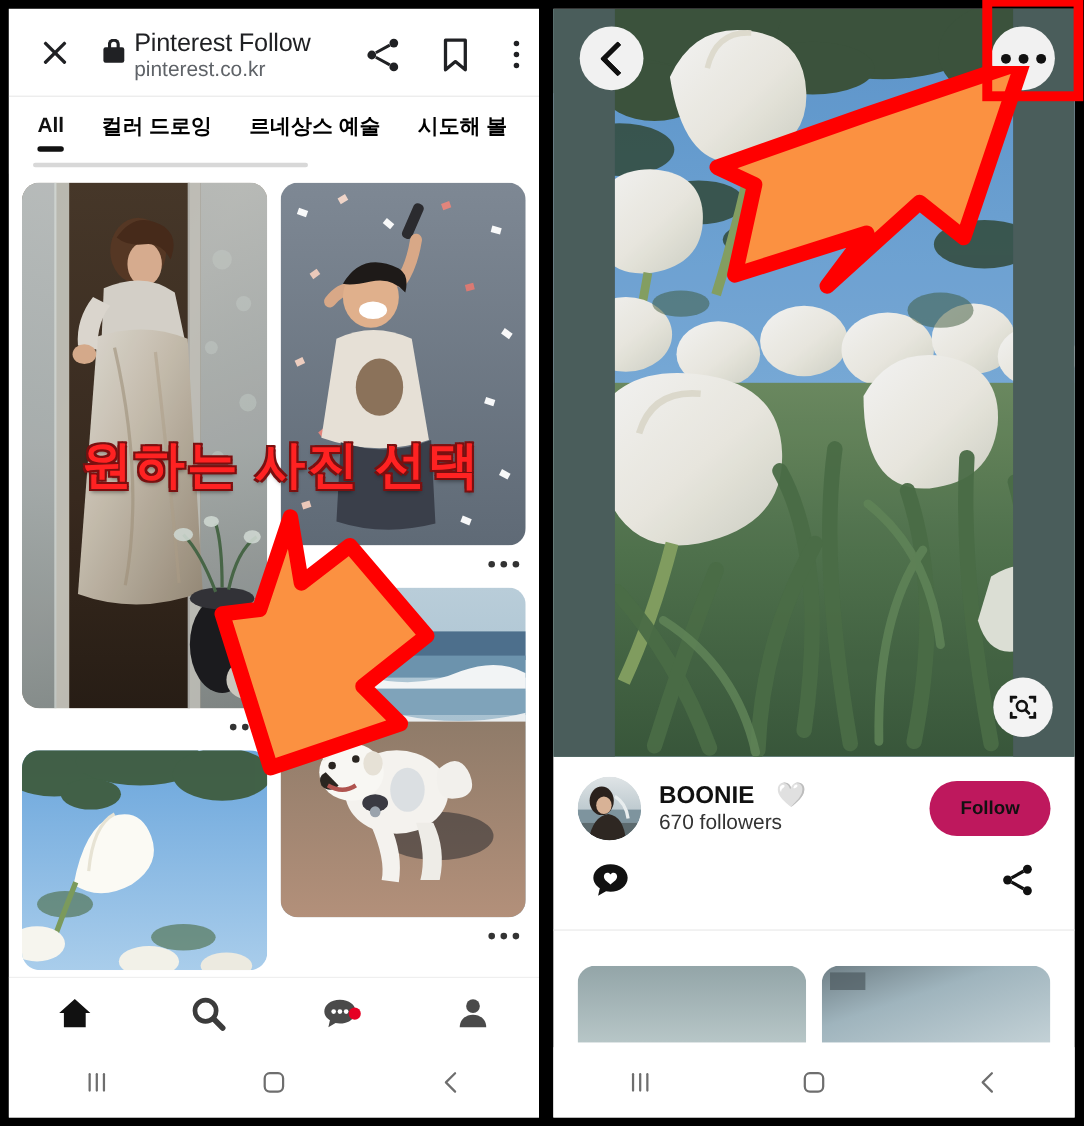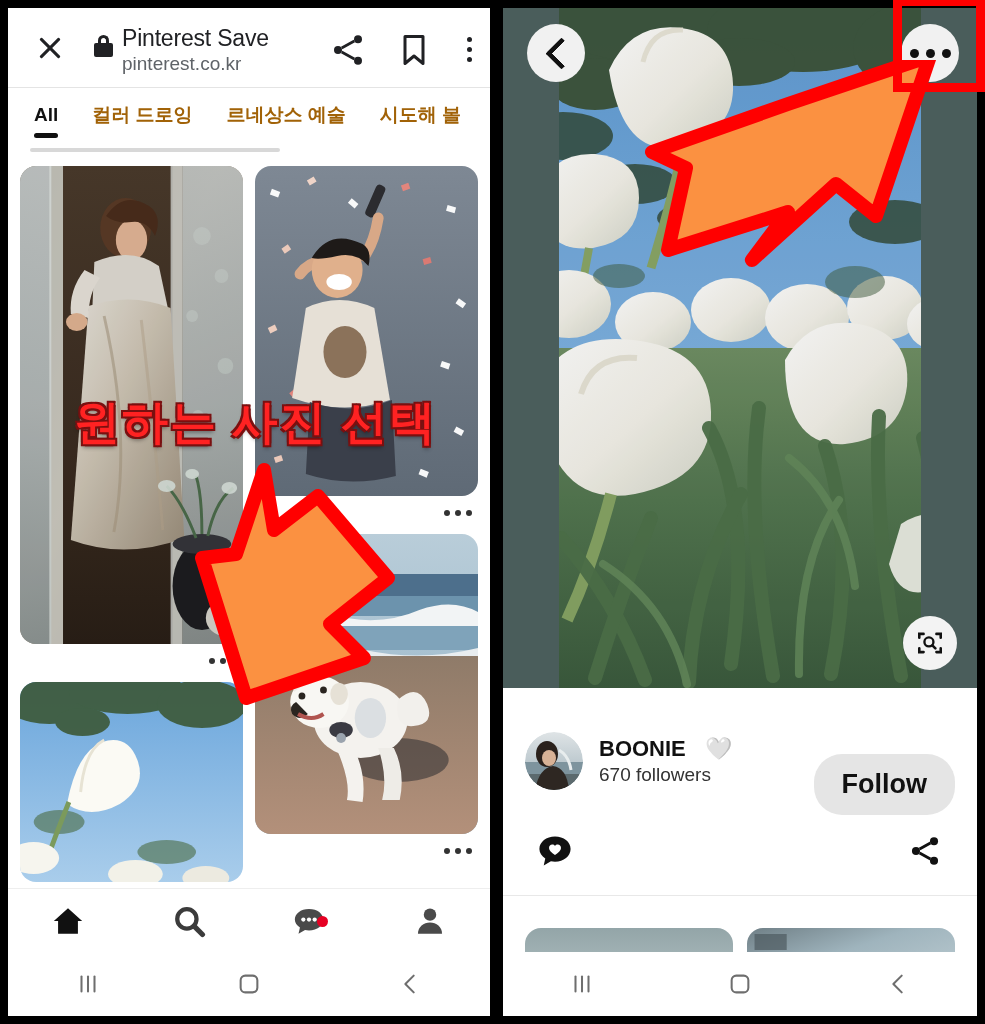--- a/index.html
+++ b/index.html
@@ -31,21 +31,21 @@
 
   .bb-share { position:absolute; left:320px; top:22px; width:40px; height:40px; cursor:pointer; }
   .bb-bookmark{ position:absolute; left:388px; top:22px; width:36px; height:40px; cursor:pointer; }
   .bb-kebab { position:absolute; left:446px; top:22px; width:30px; height:40px; cursor:pointer; }
   .bb-kebab i{ display:block; width:5px; height:5px; border-radius:50%; background:#202124; margin:0 auto 5px; }
   .bb-kebab i:first-child{ margin-top:7px; }
 
   
   .tabs { position:relative; height:70px; background:#fff; overflow:hidden; }
   .tabs-row { display:flex; align-items:center; height:54px; padding:0 26px; gap:34px; white-space:nowrap; }
-  .tab { font-size:19px; font-weight:bold; color:#a16207; position:relative; cursor:pointer; }
+  .tab { font-size:19px; font-weight:bold; color:#000000; position:relative; cursor:pointer; }
   .tab.active { color:#111; }
   .tab.active:after{ content:""; position:absolute; left:0; right:0; bottom:-12px; height:5px;
      background:#111; border-radius:3px; }
   .tab-scrollbar{ position:absolute; left:22px; bottom:6px; width:250px; height:4px;
      background:#d8d8d8; border-radius:2px; }
 
   
   .grid { position:relative; padding:8px 12px 0; display:flex; gap:12px; height:710px; }
   .col { flex:1; display:flex; flex-direction:column; }
   .pin { margin-bottom:4px; }
@@ -81,22 +81,22 @@
 
   .r-lens { position:absolute; right:20px; bottom:18px; width:54px; height:54px; border-radius:50%;
      background:#f3f3f3; z-index:6; display:flex; align-items:center; justify-content:center; cursor:pointer; }
 
   
   .creator { display:flex; align-items:center; padding:18px 22px 10px; }
   .avatar { width:58px; height:58px; border-radius:50%; overflow:hidden; flex:none; position:relative; }
   .creator-txt { margin-left:16px; flex:1; }
   .creator-name { font-size:22px; font-weight:bold; color:#111; display:flex; align-items:center; gap:20px; }
   .creator-subs { font-size:19px; color:#333; margin-top:2px; }
-  .follow-btn { background:#e5e5e5; color:#111; font-size:27px; font-weight:bold;
-     border:none; border-radius:28px; padding:15px 28px; cursor:pointer;margin-top:48px; }
+  .follow-btn { background:#be185d; color:#111; font-size:17px; font-weight:bold;
+     border:none; border-radius:28px; padding:15px 28px; cursor:pointer; }
 
   
   .actions { display:flex; align-items:center; justify-content:space-between; padding:8px 34px 22px;
      border-bottom:1px solid #e8e8e8; }
   .save-btn { background:#e60023; color:#fff; font-size:22px; font-weight:bold; border:none;
      border-radius:30px; padding:16px 38px; cursor:pointer; }
 
   
   .explore { padding:16px 22px 0; }
   .explore-title { font-size:21px; font-weight:bold; color:#111; }
@@ -117,21 +117,21 @@
 <div id="frame">
 
   <div class="panel" id="panel-left">
 
     <div class="browser-bar">
       <div class="bb-close"></div>
       <div class="bb-lock">
         <div class="shackle"></div>
           <div class="body"></div>
       </div>
-      <div class="bb-title">Pinterest Save</div>
+      <div class="bb-title">Pinterest Follow</div>
       <div class="bb-url">pinterest.co.kr</div>
 
       <div class="bb-share">
         <svg viewBox="0 0 24 24" width="40" height="40">
           <circle cx="18" cy="5.5" r="2.4" fill="#202124"></circle>
           <circle cx="18" cy="18.5" r="2.4" fill="#202124"></circle>
           <circle cx="6" cy="12" r="2.4" fill="#202124"></circle>
           <path d="M8.2 10.8 L15.8 6.6 M8.2 13.2 L15.8 17.4" stroke="#202124" stroke-width="1.6" fill="none"></path>
         </svg>
       </div>

